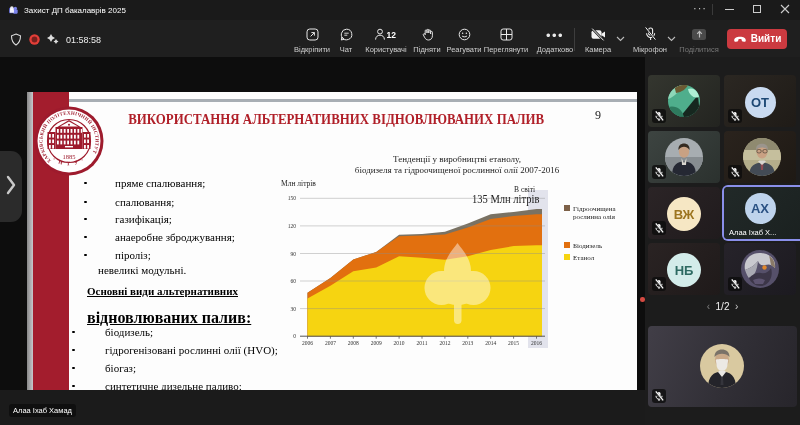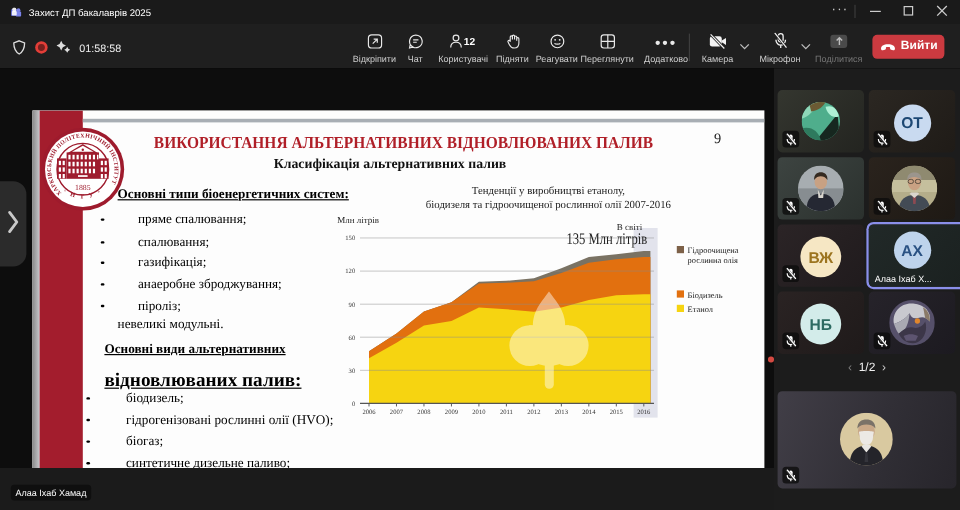--- a/index.html
+++ b/index.html
@@ -219,24 +219,22 @@
         <rect x="33.2" y="34.6" width="1.8" height="3.8"></rect>
         <rect x="36.6" y="34.6" width="1.8" height="3.8"></rect>
         <rect x="40" y="34.6" width="1.8" height="3.8"></rect>
         <rect x="43.4" y="34.6" width="1.8" height="3.8"></rect>
       <rect x="31" y="40" width="8" height="1.4"></rect>
     </g>
     <text x="35" y="52.5" text-anchor="middle" font-size="6.5" fill="#9e1b2d" font-family="Liberation Serif">1885</text>
   </svg>
 
   <div class="abs serif" style="left:83.5px;top:19.5px;width:430px;text-align:center;font-size:14px;font-weight:bold;color:#b01f28;transform:scaleX(0.92);transform-origin:center top;white-space:nowrap">ВИКОРИСТАННЯ АЛЬТЕРНАТИВНИХ ВІДНОВЛЮВАНИХ ПАЛИВ</div>
-  <div class="abs serif" style="left:83px;top:39px;width:430px;text-align:center;font-size:11.5px;font-weight:bold;color:#111">Класифікація альтернативних палив</div>
   <div class="abs serif" style="left:568px;top:15.5px;font-size:12px;color:#222">9</div>
 
-  <div class="abs serif" style="left:71px;top:64px;font-size:11px;font-weight:bold;text-decoration:underline;color:#000">Основні типи біоенергетичних систем:</div>
   <div class="abs serif" id="list1" style="left:57px;top:84.5px;font-size:11px;color:#000">
       <div style="position:absolute;left:0;top:0px;width:2.5px;height:2.5px;margin-top:5px;background:#000;border-radius:50%"></div>
       <div style="position:absolute;left:31px;top:0px;white-space:nowrap">пряме спалювання;</div>
       <div style="position:absolute;left:0;top:19px;width:2.5px;height:2.5px;margin-top:5px;background:#000;border-radius:50%"></div>
       <div style="position:absolute;left:31px;top:19px;white-space:nowrap">спалювання;</div>
       <div style="position:absolute;left:0;top:36px;width:2.5px;height:2.5px;margin-top:5px;background:#000;border-radius:50%"></div>
       <div style="position:absolute;left:31px;top:36px;white-space:nowrap">газифікація;</div>
       <div style="position:absolute;left:0;top:54px;width:2.5px;height:2.5px;margin-top:5px;background:#000;border-radius:50%"></div>
       <div style="position:absolute;left:31px;top:54px;white-space:nowrap">анаеробне зброджування;</div>
       <div style="position:absolute;left:0;top:72px;width:2.5px;height:2.5px;margin-top:5px;background:#000;border-radius:50%"></div>

